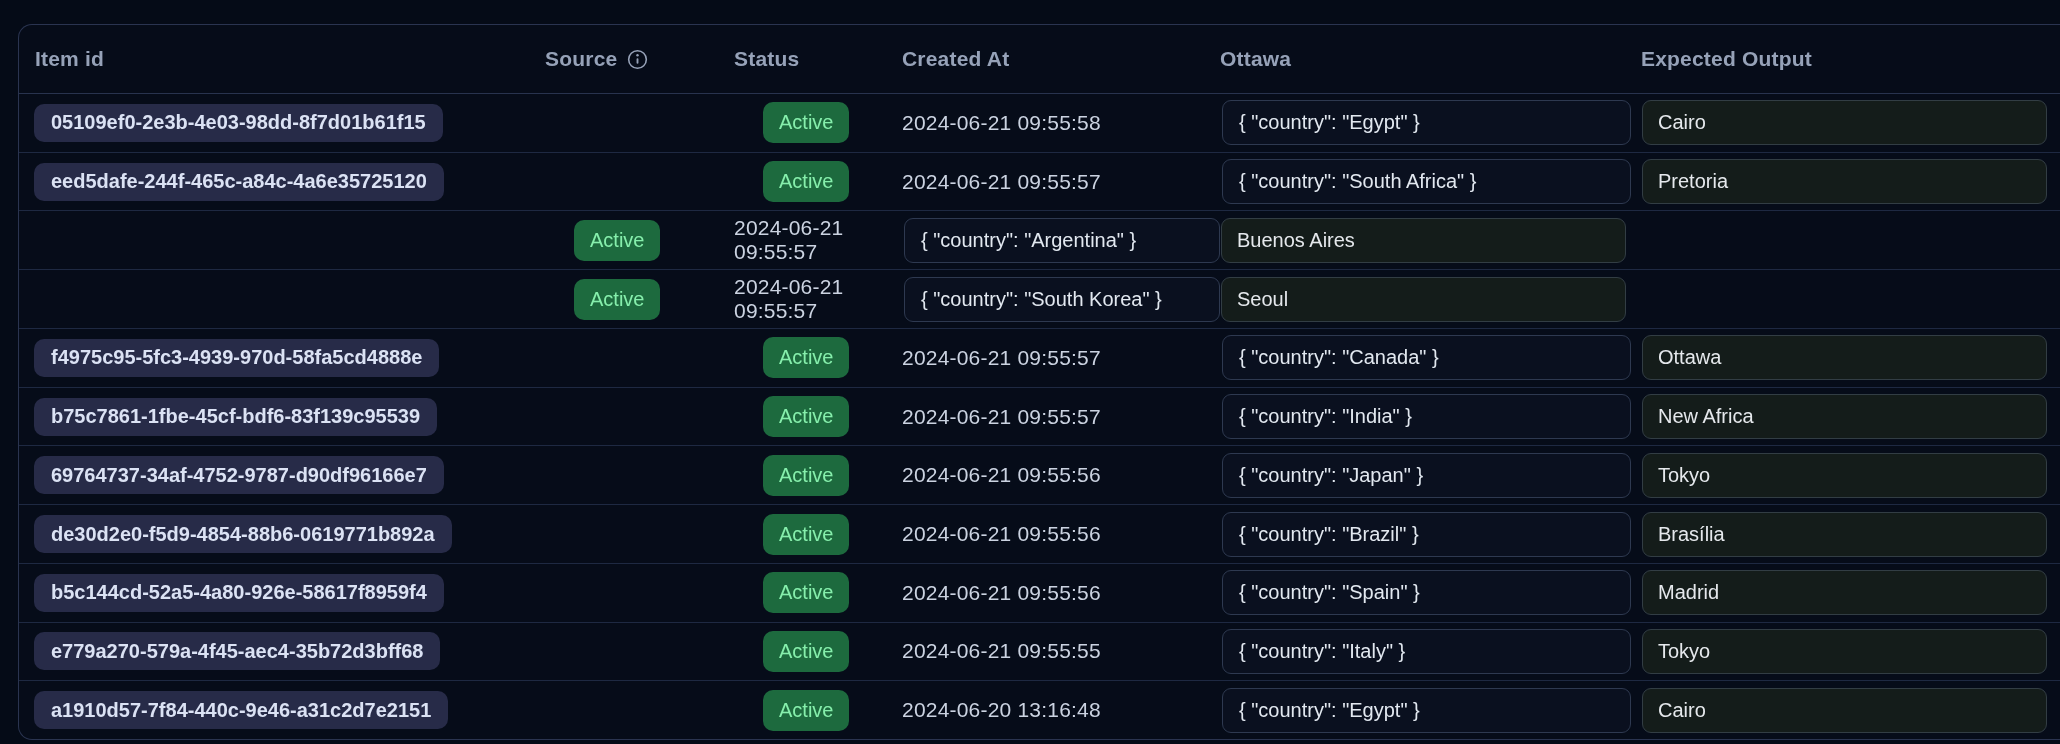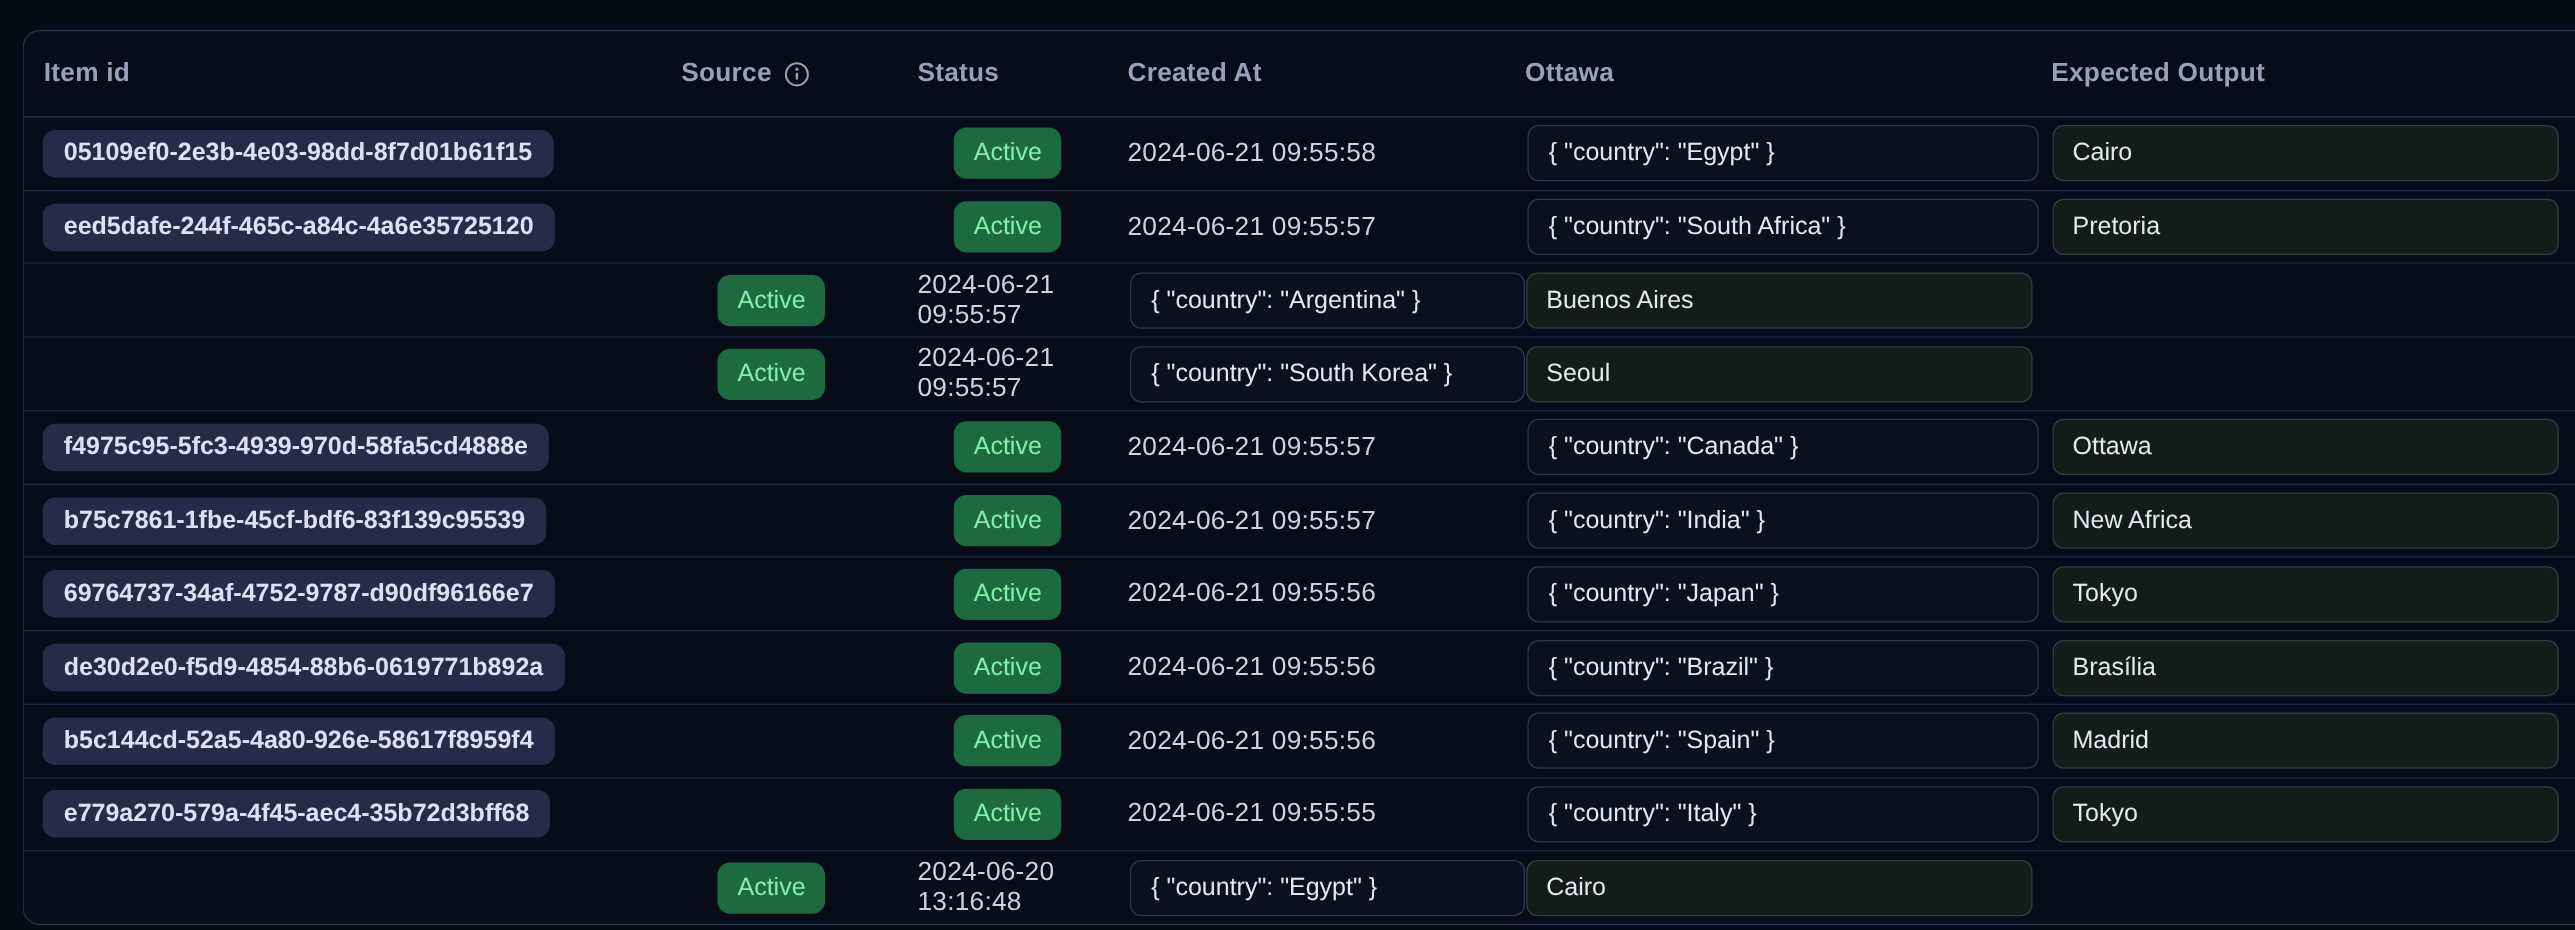--- a/index.html
+++ b/index.html
@@ -359,20 +359,23 @@
     </div>
     <div class="td">
       <div class="ibox">{ "country": "Italy" }</div>
     </div>
     <div class="td">
       <div class="obox">Tokyo</div>
     </div>
   </div>
 
   <div class="tr">
+    <div class="td col-item">
+      <span class="pill">a1910d57-7f84-440c-9e46-a31c2d7e2151</span>
+    </div>
     <div class="td">
       <span></span>
     </div>
     <div class="td">
       <span class="badge">Active</span>
     </div>
     <div class="td">
       <span class="created">2024-06-20 13:16:48</span>
     </div>
     <div class="td">

